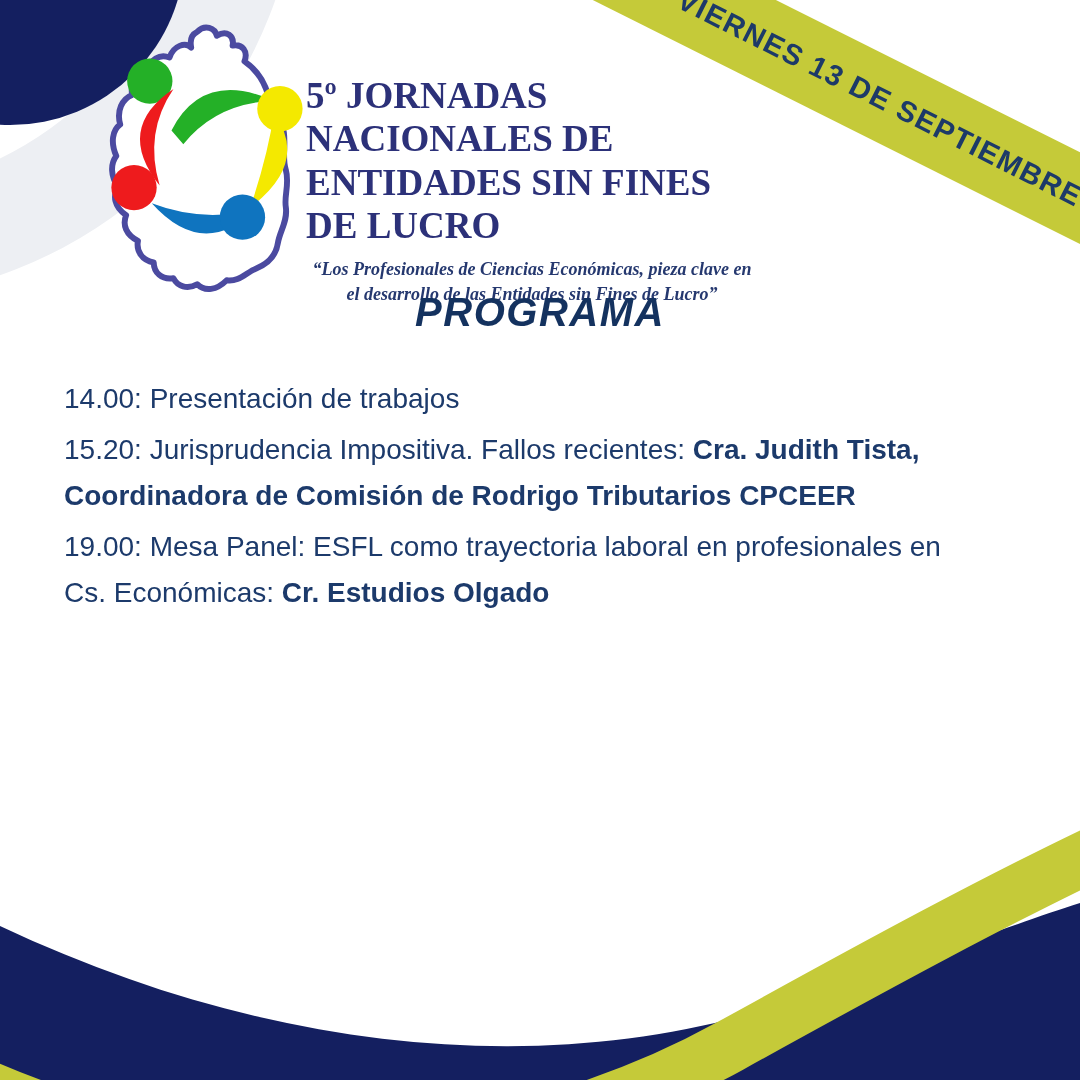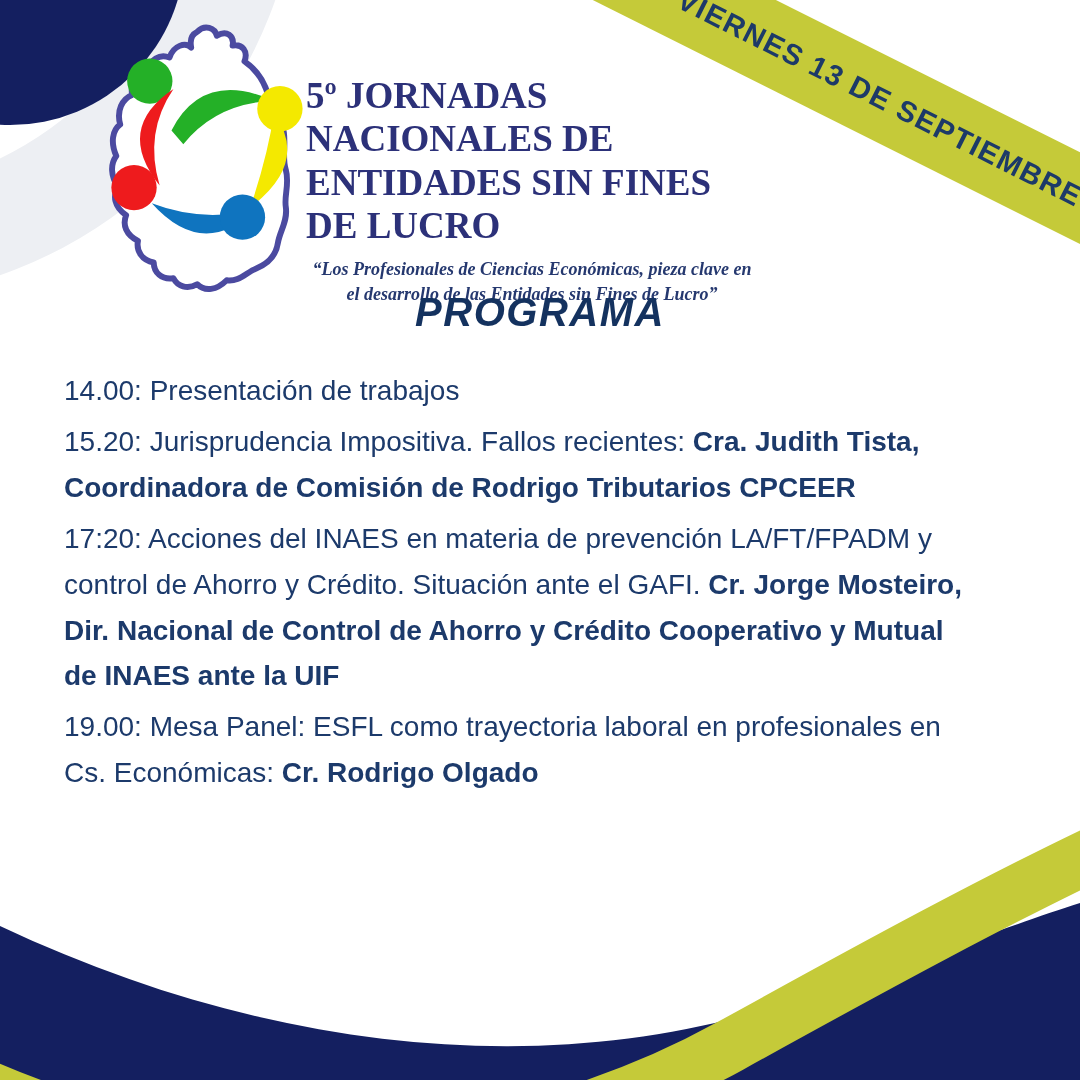--- a/index.html
+++ b/index.html
@@ -40,21 +40,21 @@
     color:var(--subtitle-navy);
   }
 
   .program-heading{
     position:absolute;left:0;top:290px;width:1080px;margin:0;
     text-align:center;font-size:40px;font-weight:800;letter-spacing:1.5px;
     color:var(--heading-navy);z-index:3;font-style:italic;
   }
 
   .program-list{
-    position:absolute;left:64px;top:368px;width:908px;z-index:3;
+    position:absolute;left:64px;top:376px;width:908px;z-index:3;
     font-size:28px;line-height:1.64;color:var(--text-navy);
   }
   .program-list p{margin:0 0 5px 0;}
   .program-list span.regular{font-style:normal;font-weight:400;}
   .program-list span.italic{font-weight:400;}
   .program-list span.bold{font-style:normal;font-weight:700;}
 </style>
 </head>
 <body>
 
@@ -102,17 +102,16 @@
 
   <div class="title-block">
     <h1>5º JORNADAS NACIONALES DE ENTIDADES SIN FINES DE LUCRO</h1>
     <p class="subtitle">“Los Profesionales de Ciencias Económicas, pieza clave en el desarrollo de las Entidades sin Fines de Lucro”</p>
   </div>
 
   <h2 class="program-heading">PROGRAMA</h2>
   <div class="program-list" id="program-list">
       <p><span class="regular">14.00: Presentación de trabajos</span></p>
       <p><span class="regular">15.20: </span><span class="italic">Jurisprudencia Impositiva. Fallos recientes</span><span class="regular">: </span><span class="bold">Cra. Judith Tista, Coordinadora de Comisión de Rodrigo Tributarios CPCEER</span></p>
-      <p><span class="regular">17:20: Acciones del INAES en materia de prevención LA/FT/FPADM y control de Ahorro y Crédito. Situación ante el GAFI. </span><span class="bold">Cr. Jorge Mosteiro, Dir. Nacional de Control de Ahorro y Crédito Cooperativo y Mutual de INAES ante la UIF</span></p>
-      <p><span class="regular">19.00: </span><span class="italic">Mesa Panel: ESFL como trayectoria laboral en profesionales en Cs. Económicas: </span><span class="bold">Cr. Rodrigo Olgado</span></p>
+      <p><span class="regular">19.00: </span><span class="italic">Mesa Panel: ESFL como trayectoria laboral en profesionales en Cs. Económicas: </span><span class="bold">Cr. Estudios Olgado</span></p>
     </div>
 
 </div>
 
 </body></html>

